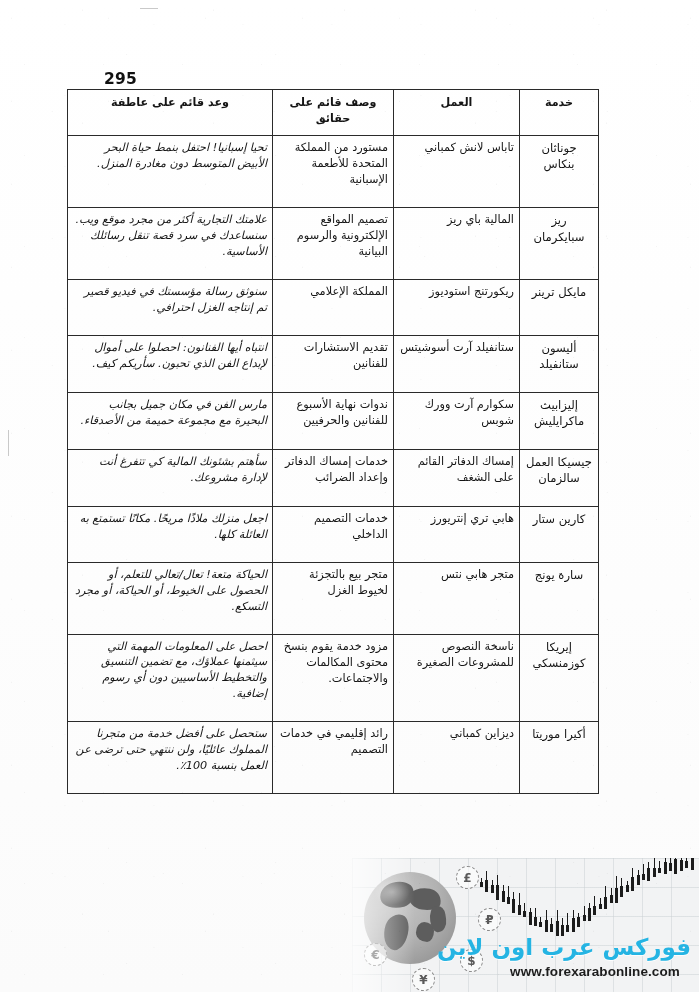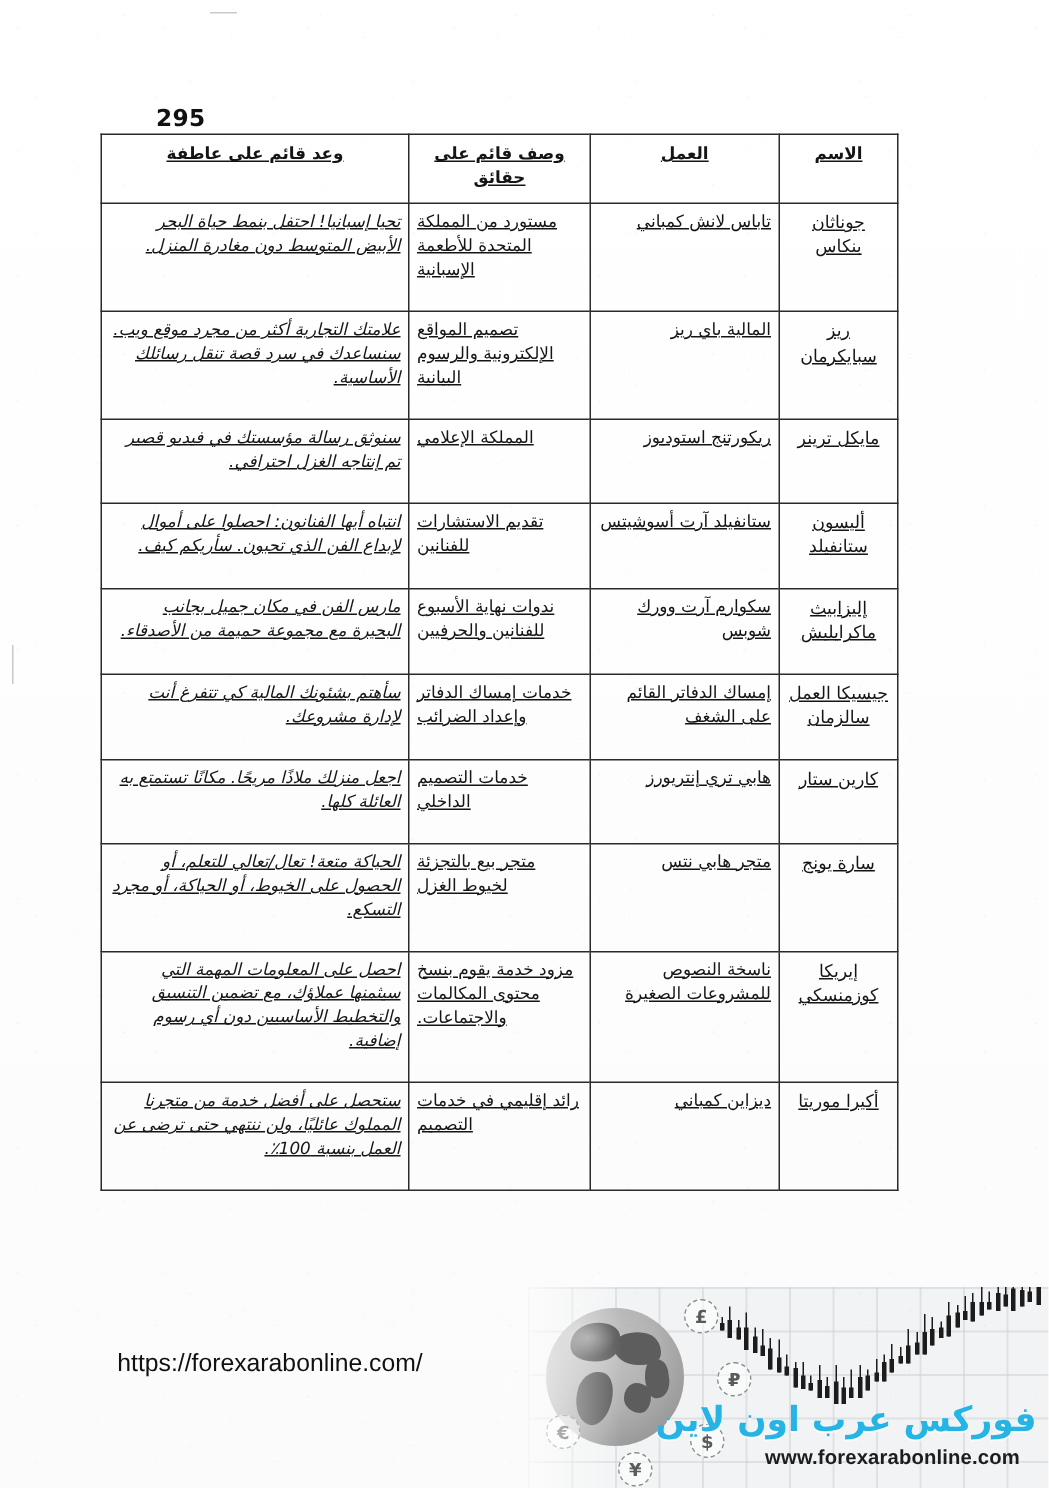--- a/index.html
+++ b/index.html
@@ -88,21 +88,20 @@
   }
   table.data-table th,
   table.data-table td {
     border: 1px solid #ululu;
     border: 1px solid #2a2a2a;
     vertical-align: top;
     padding: 4px 5px 19px 5px;
     line-height: 1.42;
     color: #151515;
     background: transparent;
-    text-decoration: underline;
   }
   table.data-table th {
     font-size: 11.2px;
     font-weight: bold;
     text-align: center;
     padding-top: 5px;
     padding-bottom: 6px;
     height: 34px;
   }
   th.col-name   { width: 68px; }
@@ -114,21 +113,21 @@
     font-size: 11.6px;
     text-align: center;
     font-weight: normal;
   }
   td.cell-work {
     font-size: 11.3px;
     text-align: right;
   }
   td.cell-desc {
     font-size: 11.3px;
-    text-align: left;
+    text-align: right;
   }
   td.cell-promise {
     font-size: 11.2px;
     font-style: italic;
     text-align: right;
     padding-right: 7px;
     padding-left: 7px;
   }
   tr.data-row { }
 
@@ -296,21 +295,21 @@
   <div class="page-number">295</div>
 </div>
 
 <div class="edge-mark" style="left:140px;top:8px;width:18px;height:1px;"></div>
 <div class="edge-mark" style="left:8px;top:430px;width:1px;height:26px;"></div>
 
 <div class="data-table-wrap">
   <table class="data-table">
     <thead>
       <tr>
-        <th class="col-name">الاسم</th>
+        <th class="col-name">خدمة</th>
         <th class="col-work">العمل</th>
         <th class="col-desc">وصف قائم على حقائق</th>
         <th class="col-promise">وعد قائم على عاطفة</th>
       </tr>
     </thead>
     <tbody id="table-body">
         <tr class="data-row">
           <td class="cell-name">جوناثان بنكاس</td>
           <td class="cell-work">تاباس لانش كمباني</td>
           <td class="cell-desc">مستورد من المملكة المتحدة للأطعمة الإسبانية</td>
@@ -368,21 +367,20 @@
           <td class="cell-name">أكيرا موريتا</td>
           <td class="cell-work">ديزاين كمباني</td>
           <td class="cell-desc">رائد إقليمي في خدمات التصميم</td>
           <td class="cell-promise">ستحصل على أفضل خدمة من متجرنا المملوك عائليًا، ولن ننتهي حتى ترضى عن العمل بنسبة 100٪.</td>
         </tr>
       </tbody>
   </table>
 </div>
 
 <div class="attribution">
-  <div class="attr-url">https://forexarabonline.com/</div>
 </div>
 
 <div class="wm-banner">
 
   <div class="wm-globe">
     <span class="land l1"></span>
     <span class="land l2"></span>
     <span class="land l3"></span>
     <span class="land l4"></span>
     <span class="land l5"></span>

